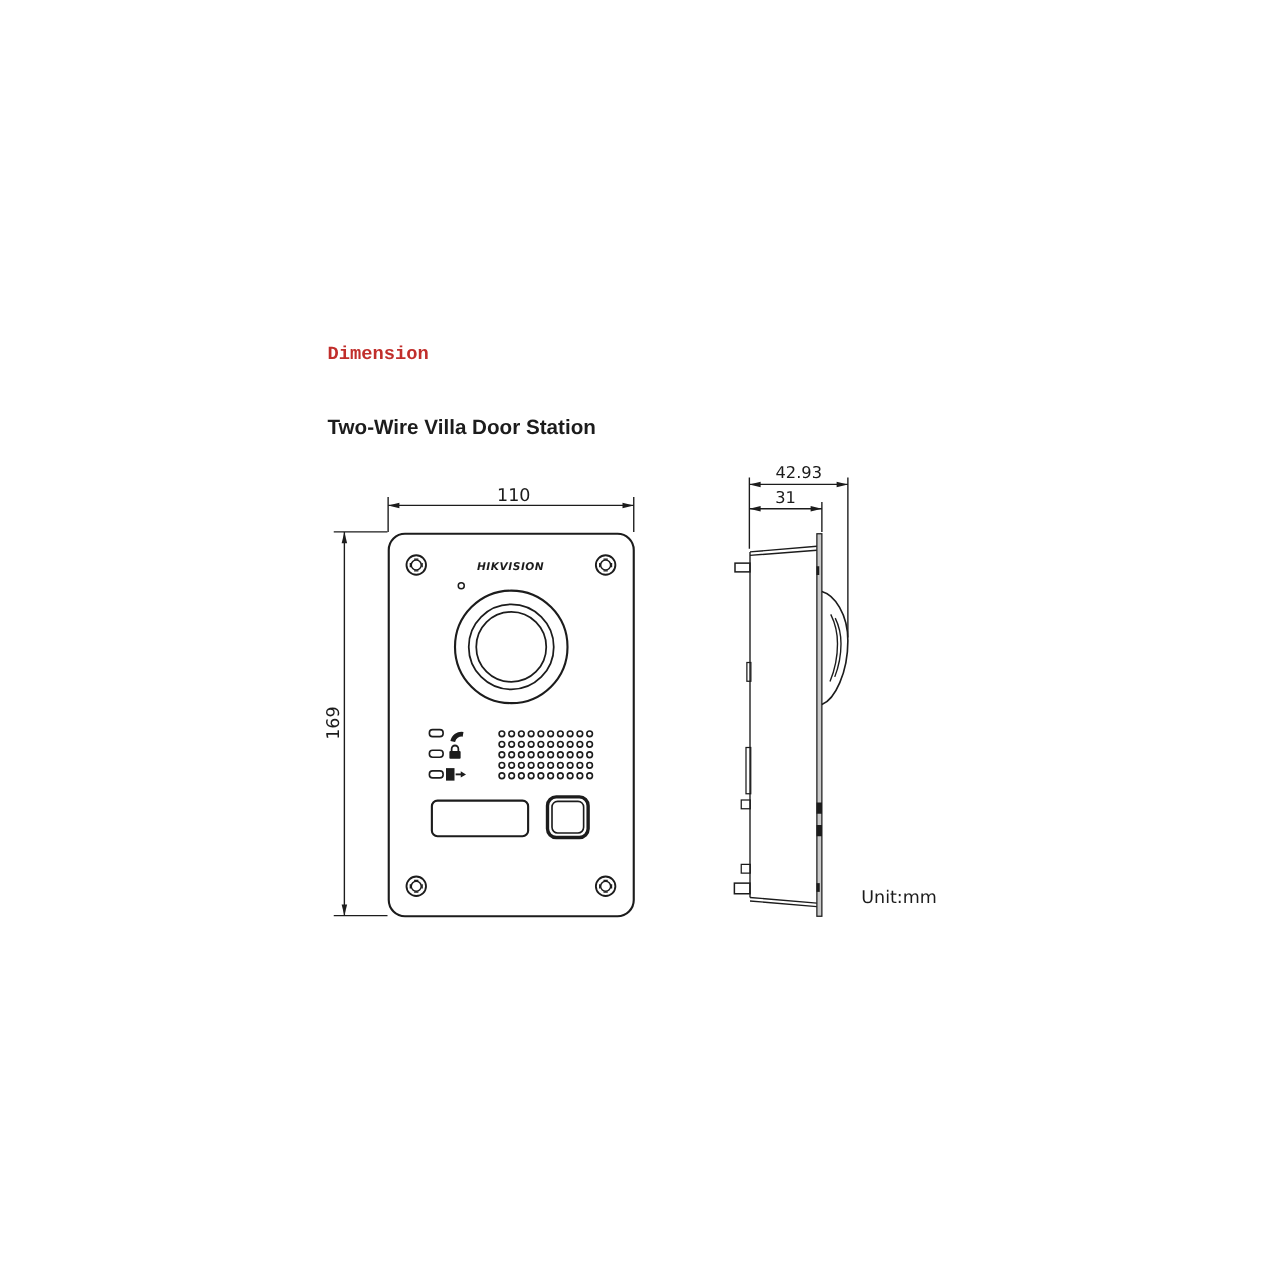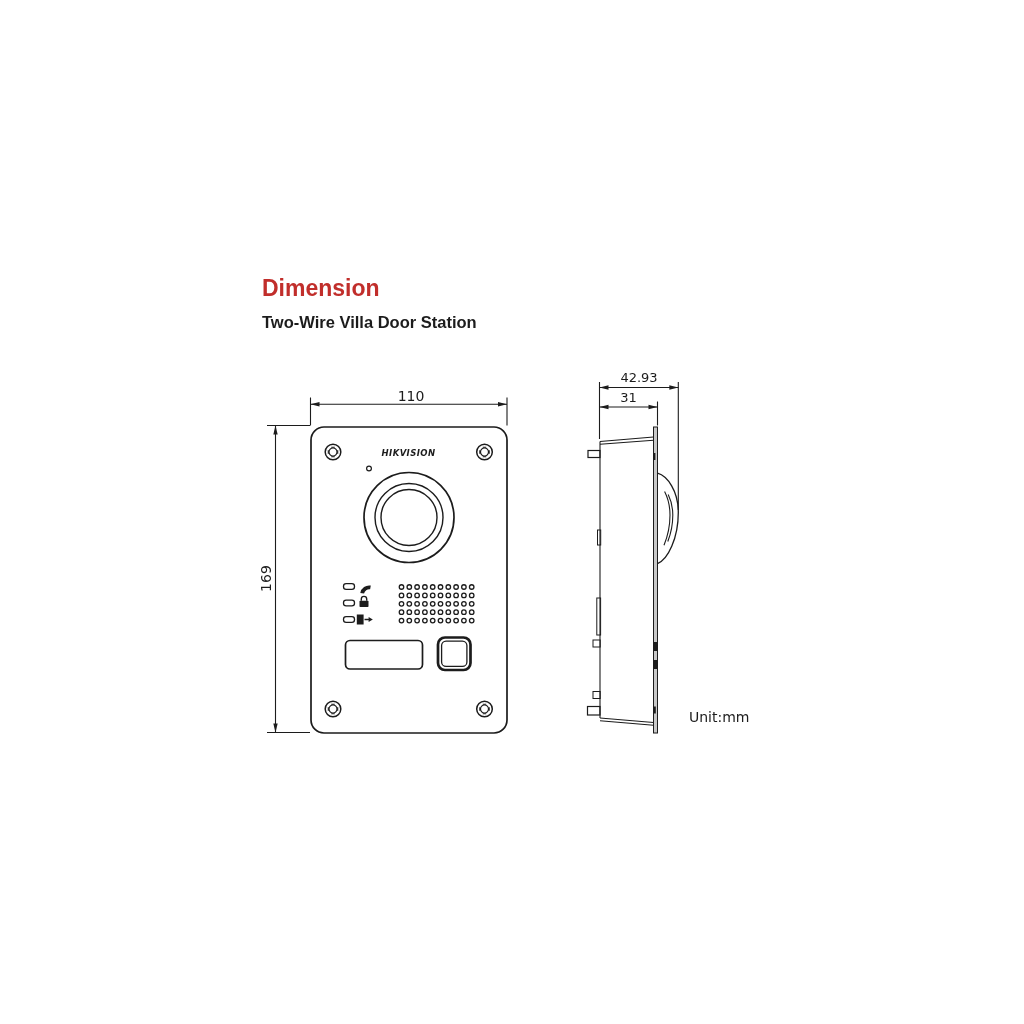--- a/index.html
+++ b/index.html
@@ -10,25 +10,26 @@
   }
   html,body{margin:0;padding:0;}
   body{
     width:1024px;height:1024px;position:relative;
     background:var(--bg);
     font-family:"Liberation Sans",sans-serif;
     overflow:hidden;
   }
   .title{
     position:absolute;left:262px;top:275px;
-    font-size:23px;font-weight:bold;color:var(--red);
+    font-size:15px;font-weight:bold;color:var(--red);
     letter-spacing:0px;
+    font-family:Liberation Mono, monospace;
   }
   .subtitle{
-    position:absolute;left:262px;top:313px;
+    position:absolute;left:262px;top:333px;
     font-size:16.5px;font-weight:bold;color:var(--line);
   }
   svg.drawing{position:absolute;left:0;top:0;}
   .ln{stroke:var(--line);fill:none;stroke-width:1.1;}
   .ln-bold{stroke:var(--line);fill:none;stroke-width:1.7;}
   .fillblk{fill:var(--line);stroke:none;}
   .dimtext{
     font-family:"DejaVu Sans",sans-serif;
     font-size:14px;fill:var(--line);
   }

